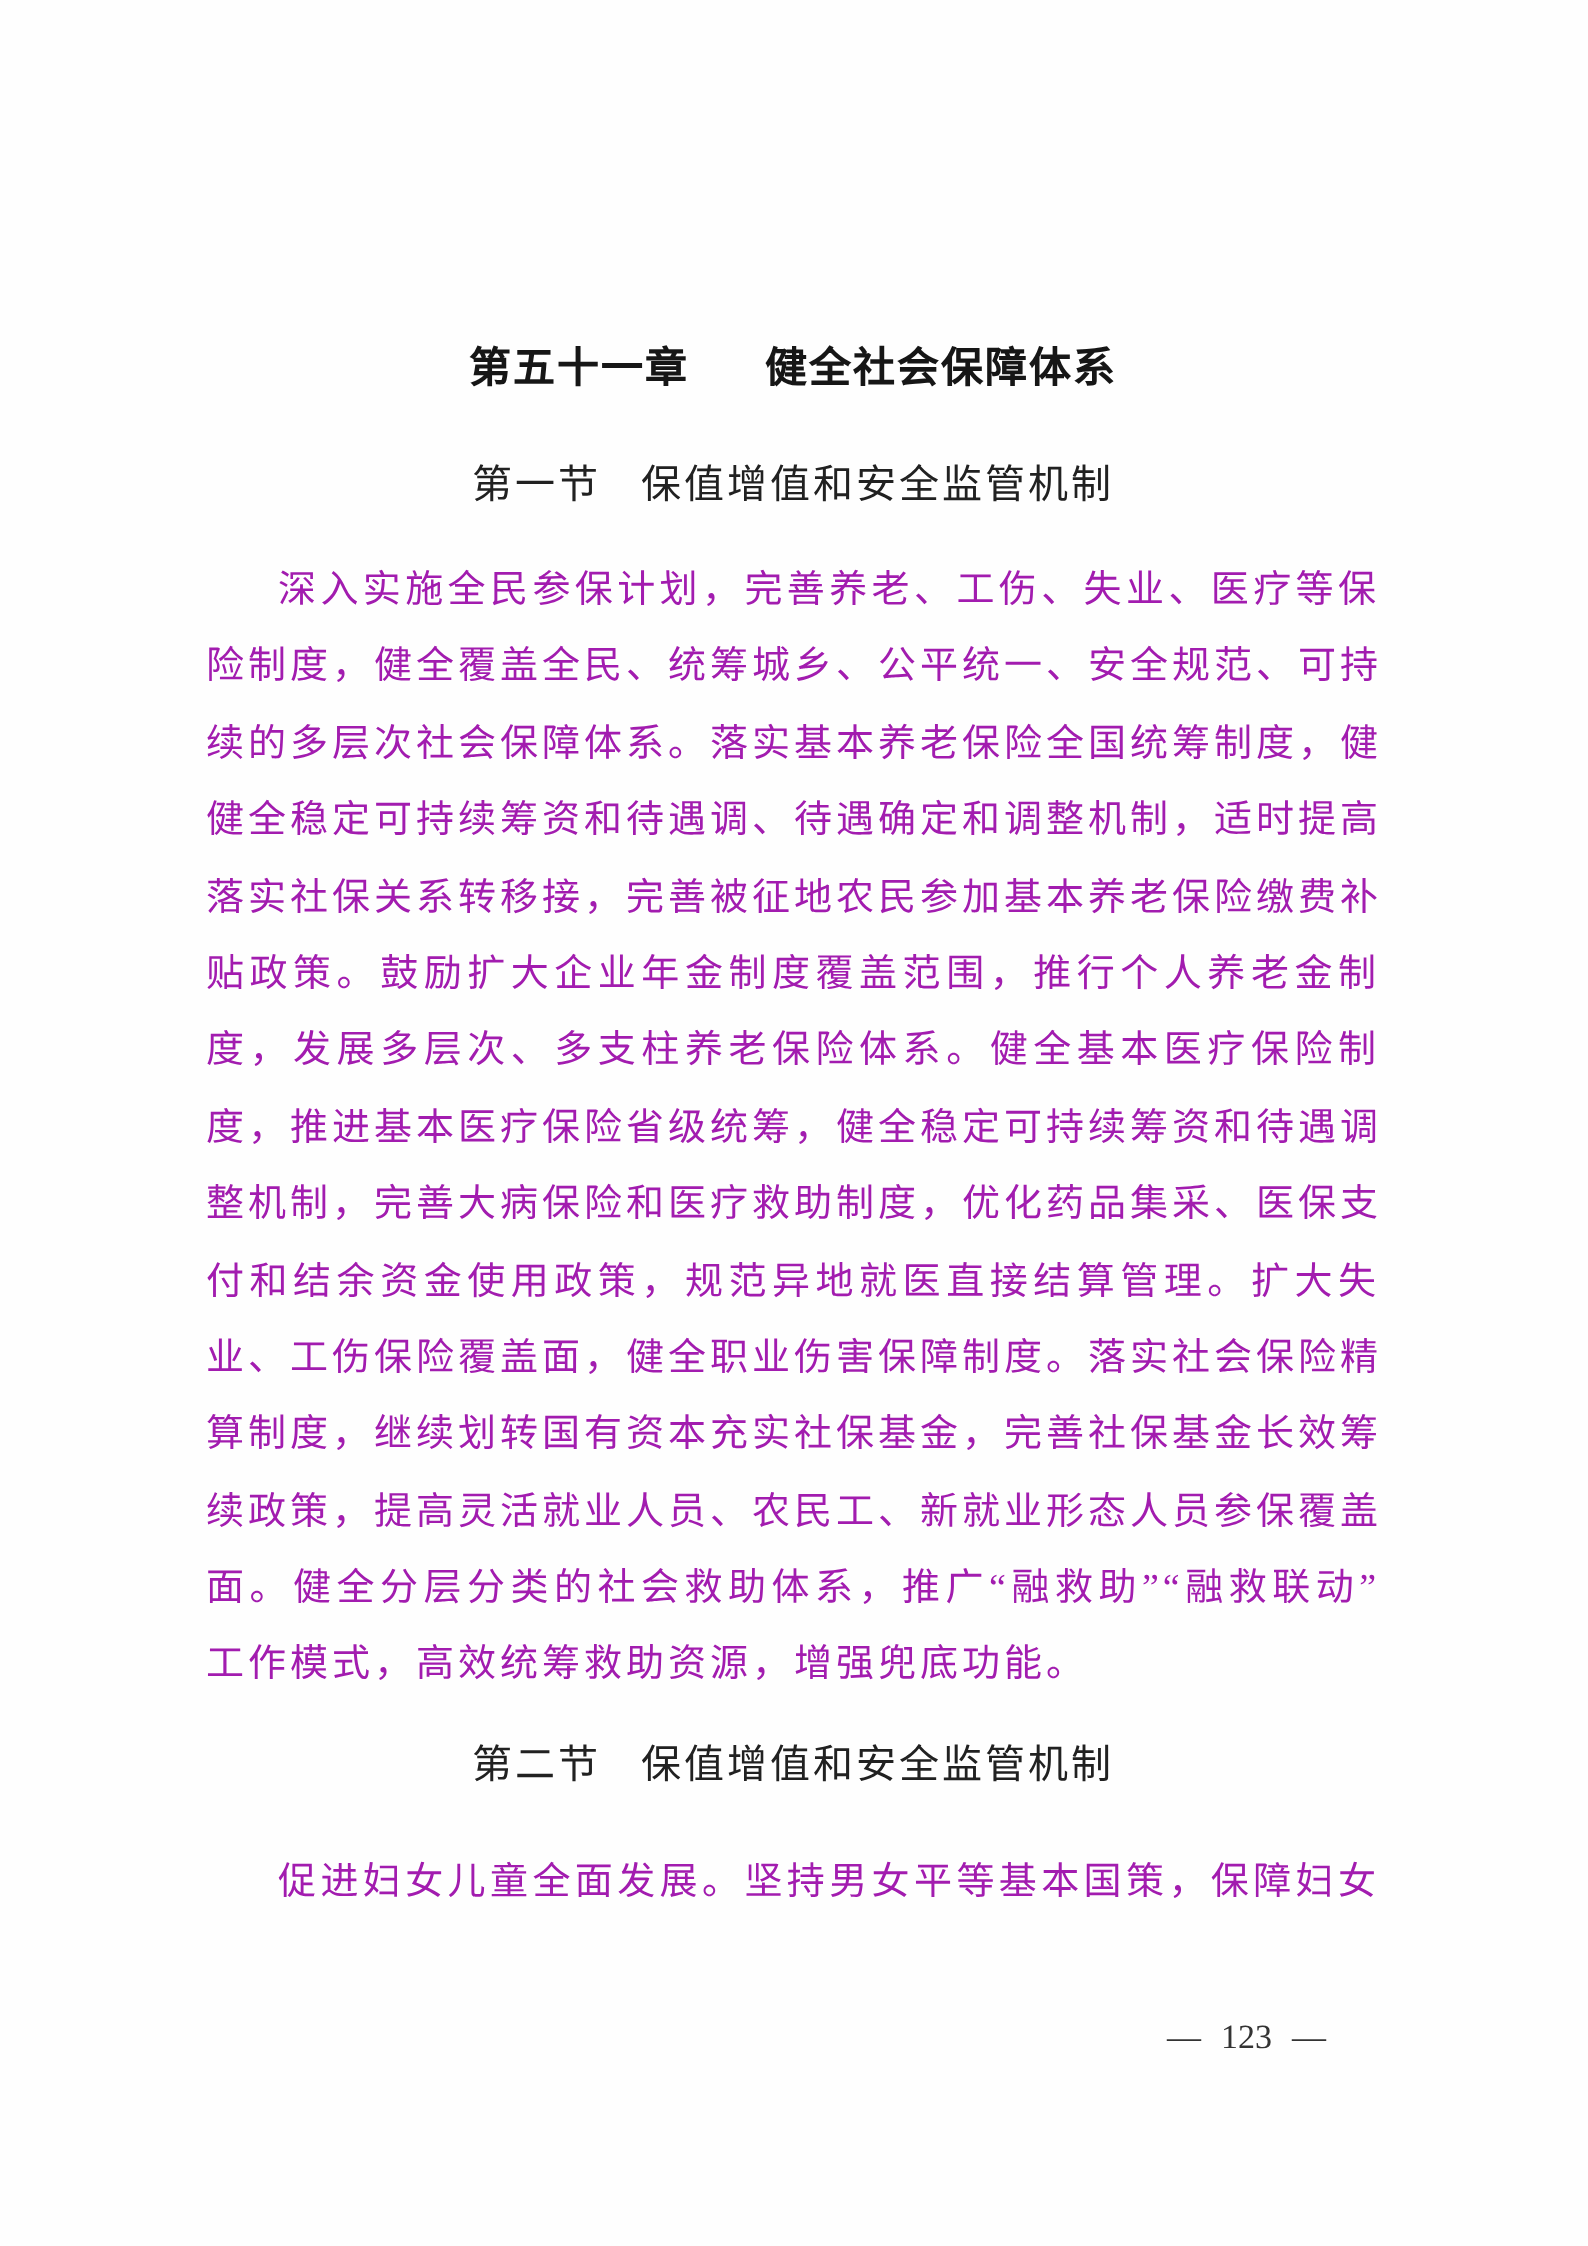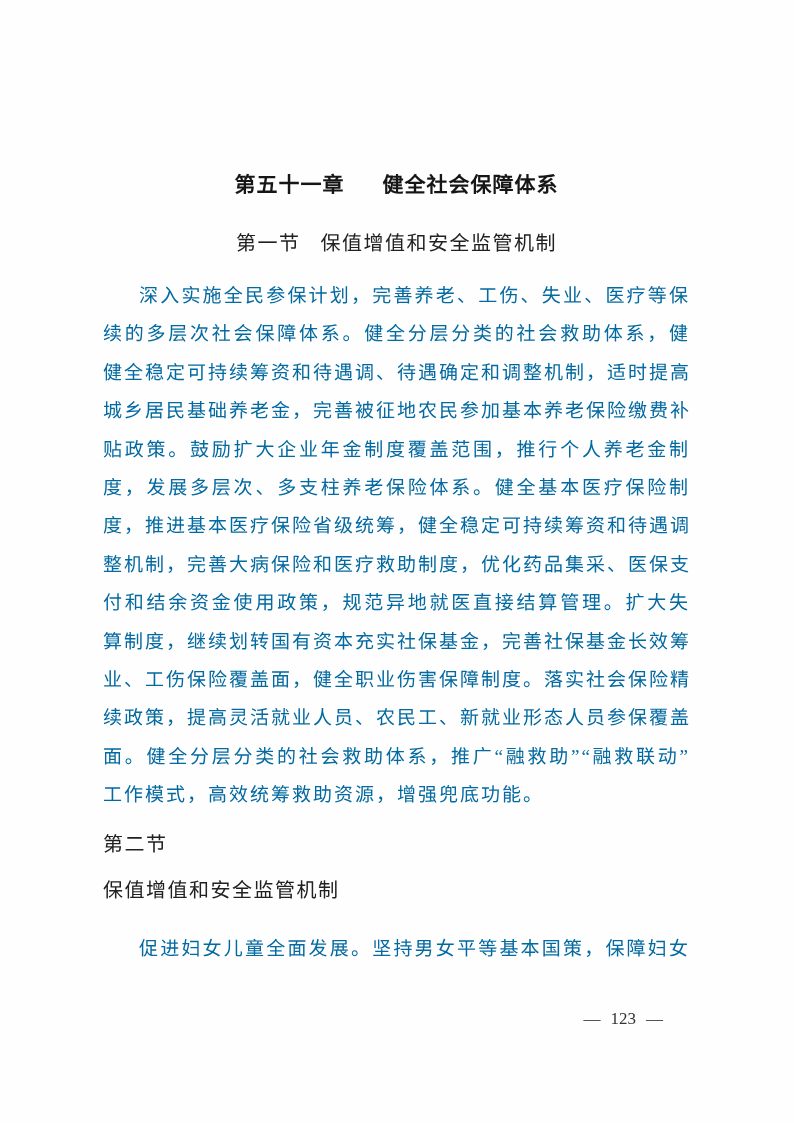--- a/index.html
+++ b/index.html
@@ -39,31 +39,31 @@
     justify-content: center;
     gap: 20px;
     font-family: Liberation Serif, serif;
     font-weight: normal;
     font-size: 20px;
     line-height: 26px;
     letter-spacing: 1.5px;
     color: #212121;
   }
   .section-heading.first { margin: 32px 0 0 0; }
-  .section-heading.second { margin: 17px 0 16px 0; flex-direction: column; }
+  .section-heading.second { margin: 17px 0 16px 0; }
   .para {
     margin: 21px 0 0 0;
   }
   .para.second { margin: 27px 0 0 0; }
   .bodyline {
     height: 38.4px;
     line-height: 38.4px;
     font-size: 19px;
     letter-spacing: 2px;
-    color: #0369a1;
+    color: #a21caf;
     text-align: justify;
     text-align-last: justify;
     text-justify: inter-character;
     white-space: nowrap;
     overflow: hidden;
     font-family: Liberation Serif, serif;
   }
   .bodyline.indent { text-indent: 36px; }
   .bodyline.lastline { text-align-last: left; }
   .pagenum {
@@ -89,30 +89,31 @@
       <span>健全社会保障体系</span>
     </h1>
 
     <h2 class="section-heading first">
       <span>第一节</span>
       <span>保值增值和安全监管机制</span>
     </h2>
 
     <div class="para first">
         <div class="bodyline indent">深入实施全民参保计划，完善养老、工伤、失业、医疗等保</div>
-        <div class="bodyline">续的多层次社会保障体系。健全分层分类的社会救助体系，健</div>
+        <div class="bodyline">险制度，健全覆盖全民、统筹城乡、公平统一、安全规范、可持</div>
+        <div class="bodyline">续的多层次社会保障体系。落实基本养老保险全国统筹制度，健</div>
         <div class="bodyline">健全稳定可持续筹资和待遇调、待遇确定和调整机制，适时提高</div>
-        <div class="bodyline">城乡居民基础养老金，完善被征地农民参加基本养老保险缴费补</div>
+        <div class="bodyline">落实社保关系转移接，完善被征地农民参加基本养老保险缴费补</div>
         <div class="bodyline">贴政策。鼓励扩大企业年金制度覆盖范围，推行个人养老金制</div>
         <div class="bodyline">度，发展多层次、多支柱养老保险体系。健全基本医疗保险制</div>
         <div class="bodyline">度，推进基本医疗保险省级统筹，健全稳定可持续筹资和待遇调</div>
         <div class="bodyline">整机制，完善大病保险和医疗救助制度，优化药品集采、医保支</div>
         <div class="bodyline">付和结余资金使用政策，规范异地就医直接结算管理。扩大失</div>
+        <div class="bodyline">业、工伤保险覆盖面，健全职业伤害保障制度。落实社会保险精</div>
         <div class="bodyline">算制度，继续划转国有资本充实社保基金，完善社保基金长效筹</div>
-        <div class="bodyline">业、工伤保险覆盖面，健全职业伤害保障制度。落实社会保险精</div>
         <div class="bodyline">续政策，提高灵活就业人员、农民工、新就业形态人员参保覆盖</div>
         <div class="bodyline">面。健全分层分类的社会救助体系，推广“融救助”“融救联动”</div>
         <div class="bodyline lastline">工作模式，高效统筹救助资源，增强兜底功能。</div>
       </div>
 
     <h2 class="section-heading second">
       <span>第二节</span>
       <span>保值增值和安全监管机制</span>
     </h2>
 

